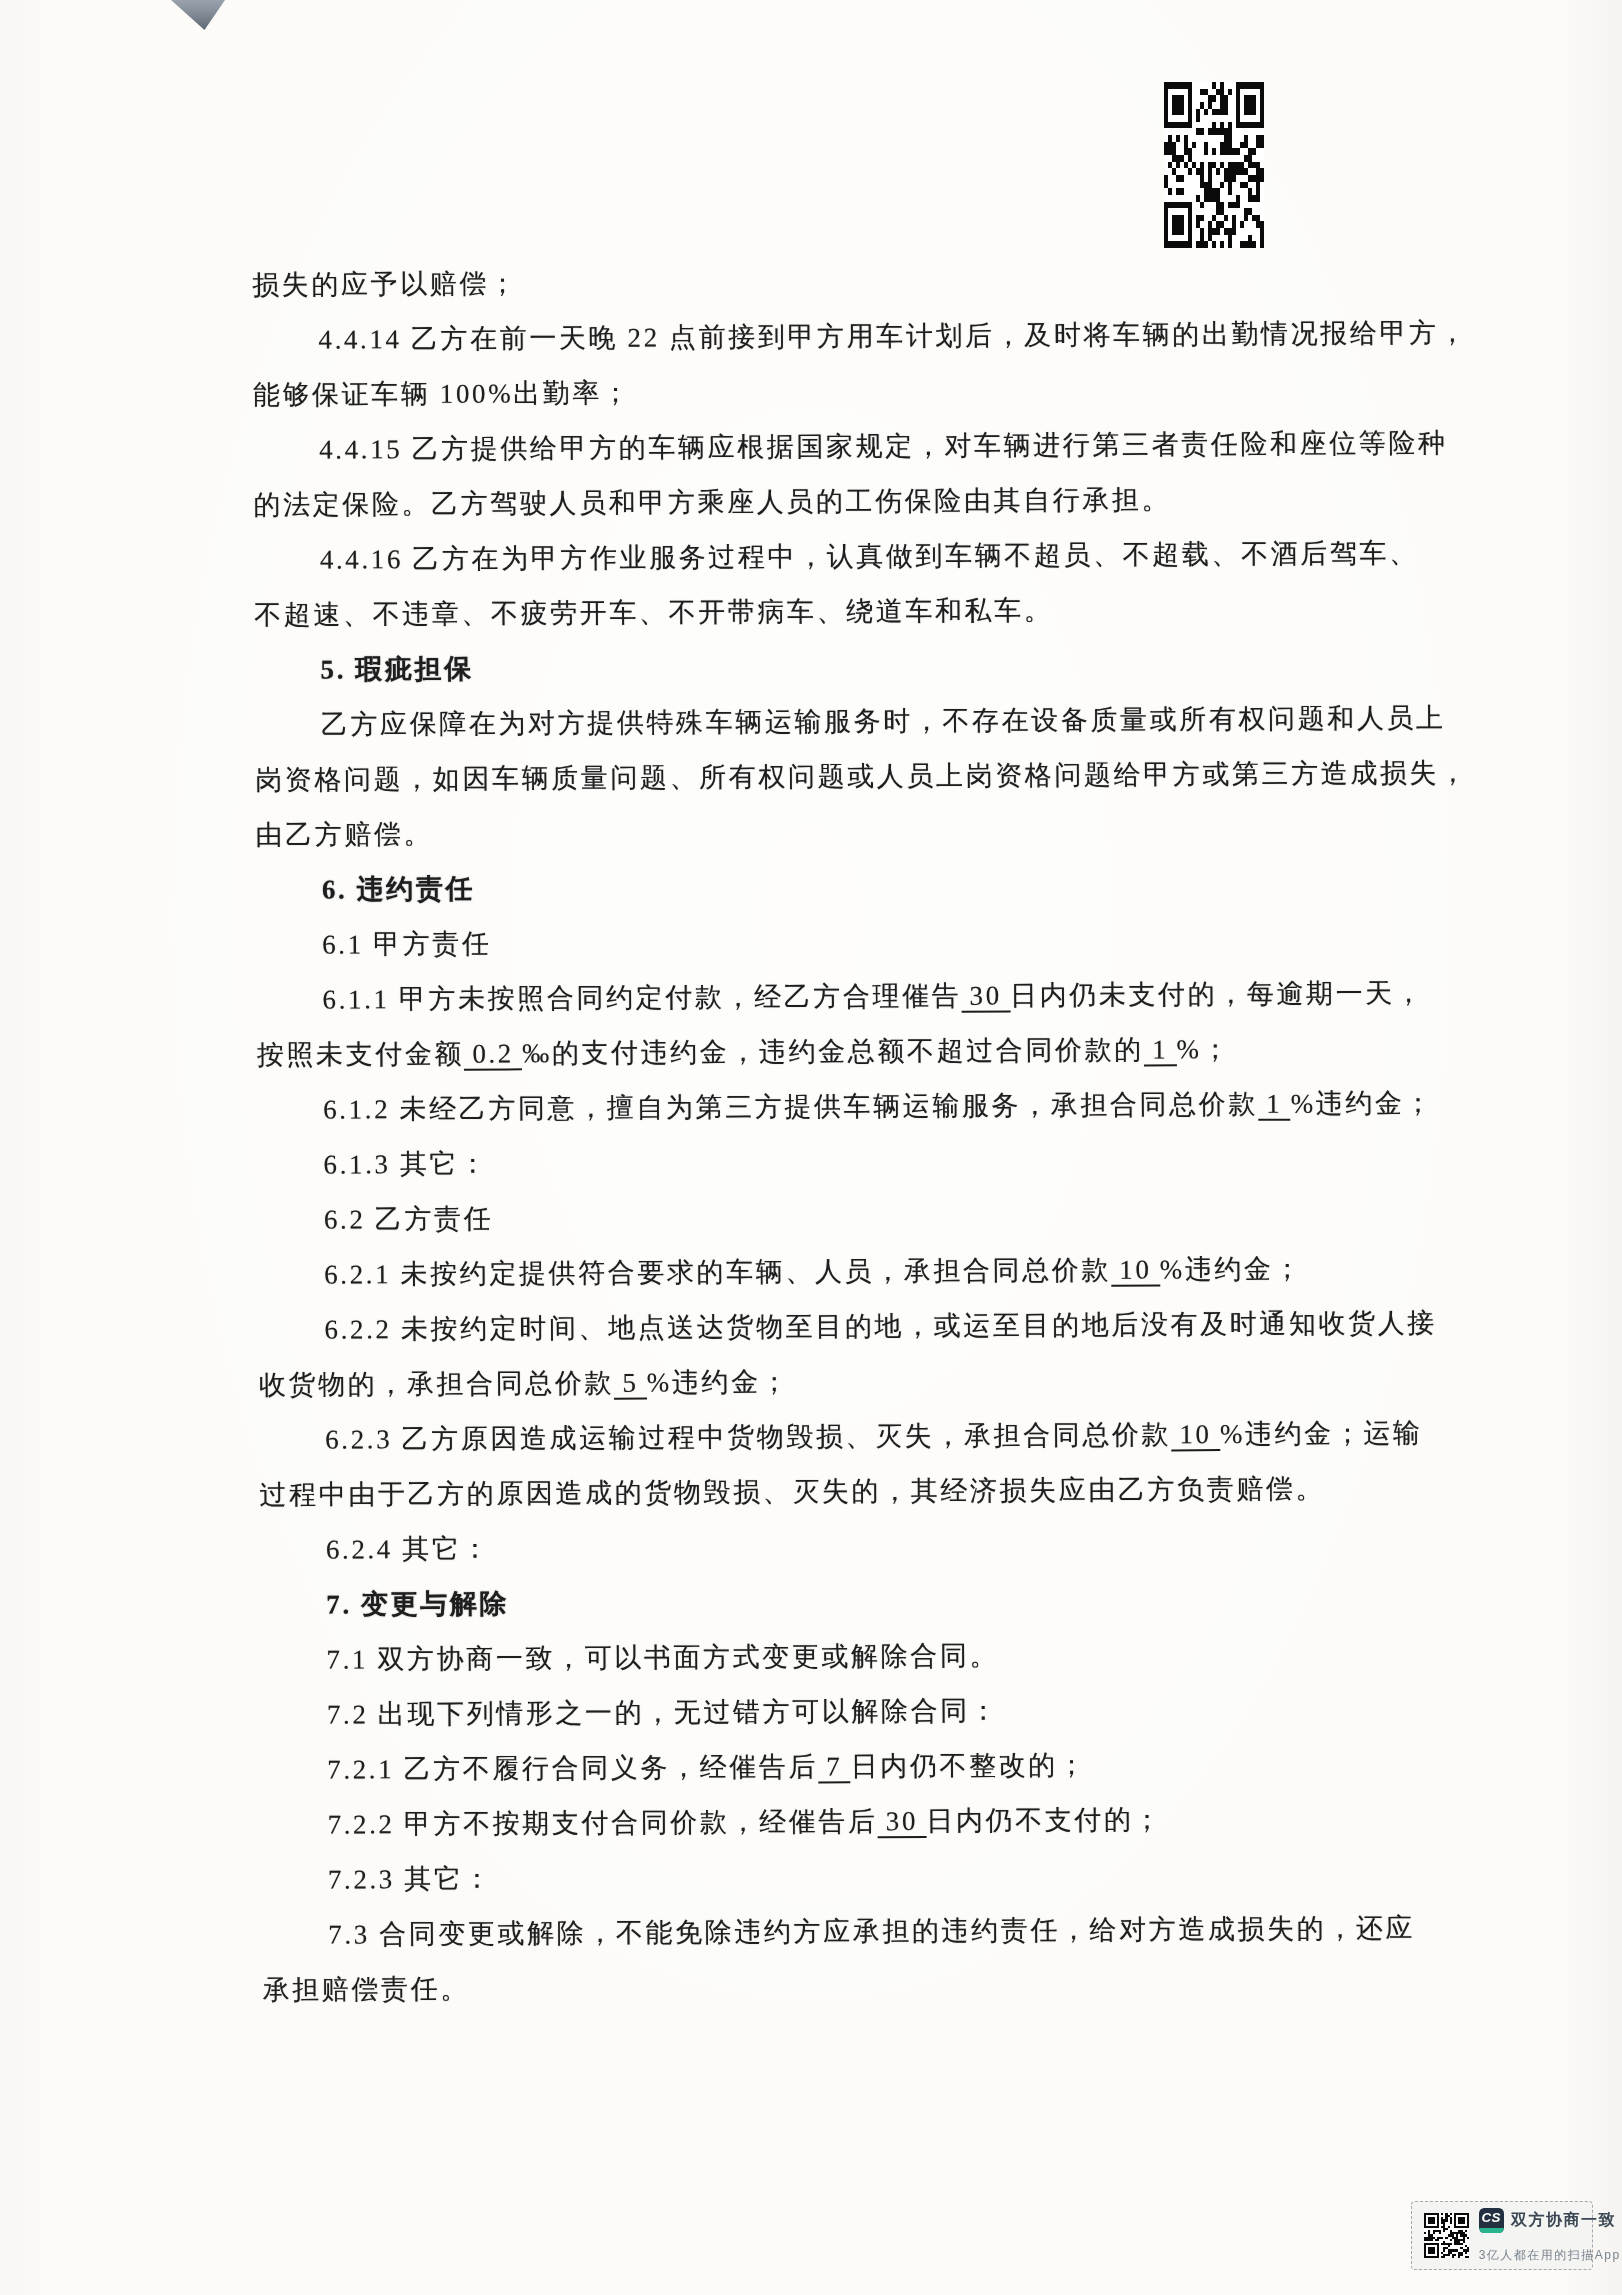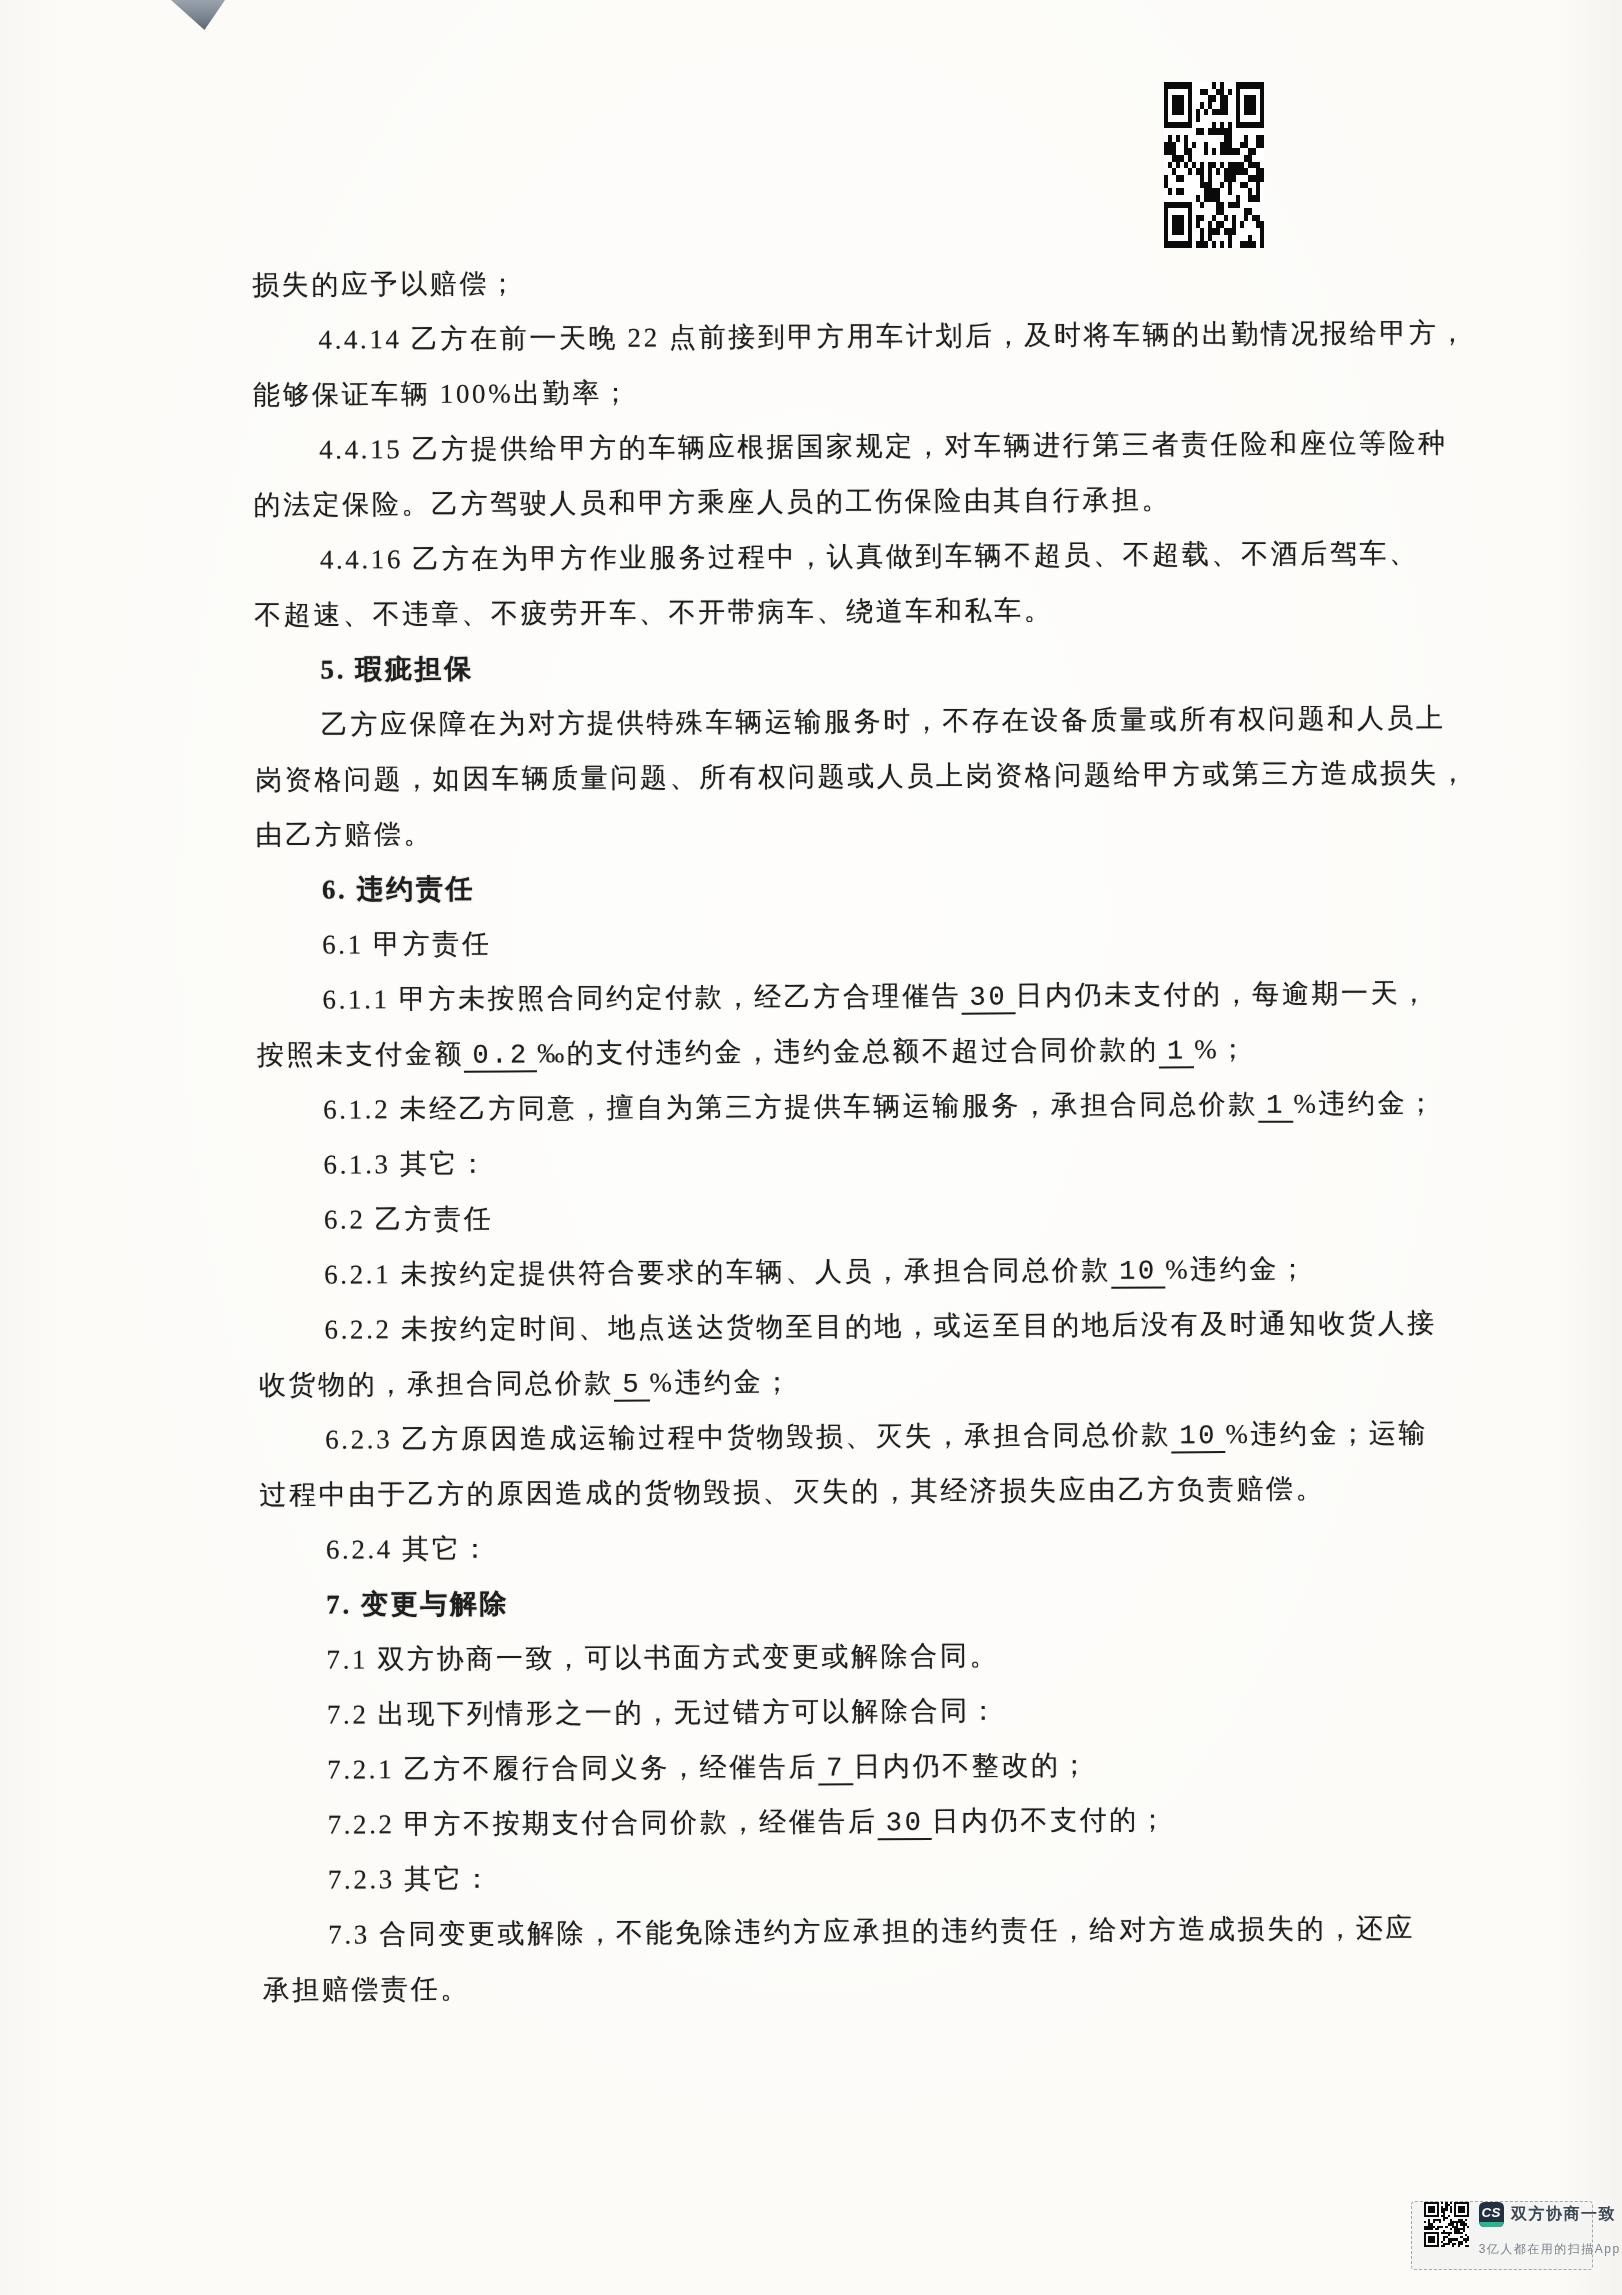--- a/index.html
+++ b/index.html
@@ -31,29 +31,28 @@
   .line{
     height:55px;line-height:55px;font-size:27px;letter-spacing:2.6px;
     white-space:nowrap;
     text-shadow:0 0 1px rgba(25,25,25,.45);
   }
   .line.indent{padding-left:66px;}
   .line.bold{font-weight:bold;text-shadow:0 0 1.3px rgba(20,20,20,.6);}
   .blank{
     border-bottom:2.1px solid #1c1c1c;
     padding:0 8.3px;
-    font-family:Liberation Mono, monospace;
   }
   
   .badge{
     position:absolute;left:1411px;top:2201px;width:182px;height:69px;
     box-sizing:border-box;
     background:#f4f4f2;
     border:1.5px dashed #a2a7ac;border-radius:4.1px;
-    display:flex;align-items:flex-start;gap:9.3px;
+    display:flex;align-items:center;gap:9.3px;
     padding:0 9.3px 0 12.4px;
     font-family:"Liberation Sans","DejaVu Sans",sans-serif;
   }
   .badge-qr{width:45px;height:45px;flex:0 0 auto;}
   .badge-qr svg{width:100%;height:100%;shape-rendering:crispEdges;}
   .badge-col{display:flex;flex-direction:column;justify-content:center;}
   .badge-row{display:flex;align-items:center;gap:7.2px;}
   .cs-logo{
     width:25px;height:25px;border-radius:5.2px;overflow:hidden;
     background:#233042;display:flex;flex-direction:column;flex:0 0 auto;

